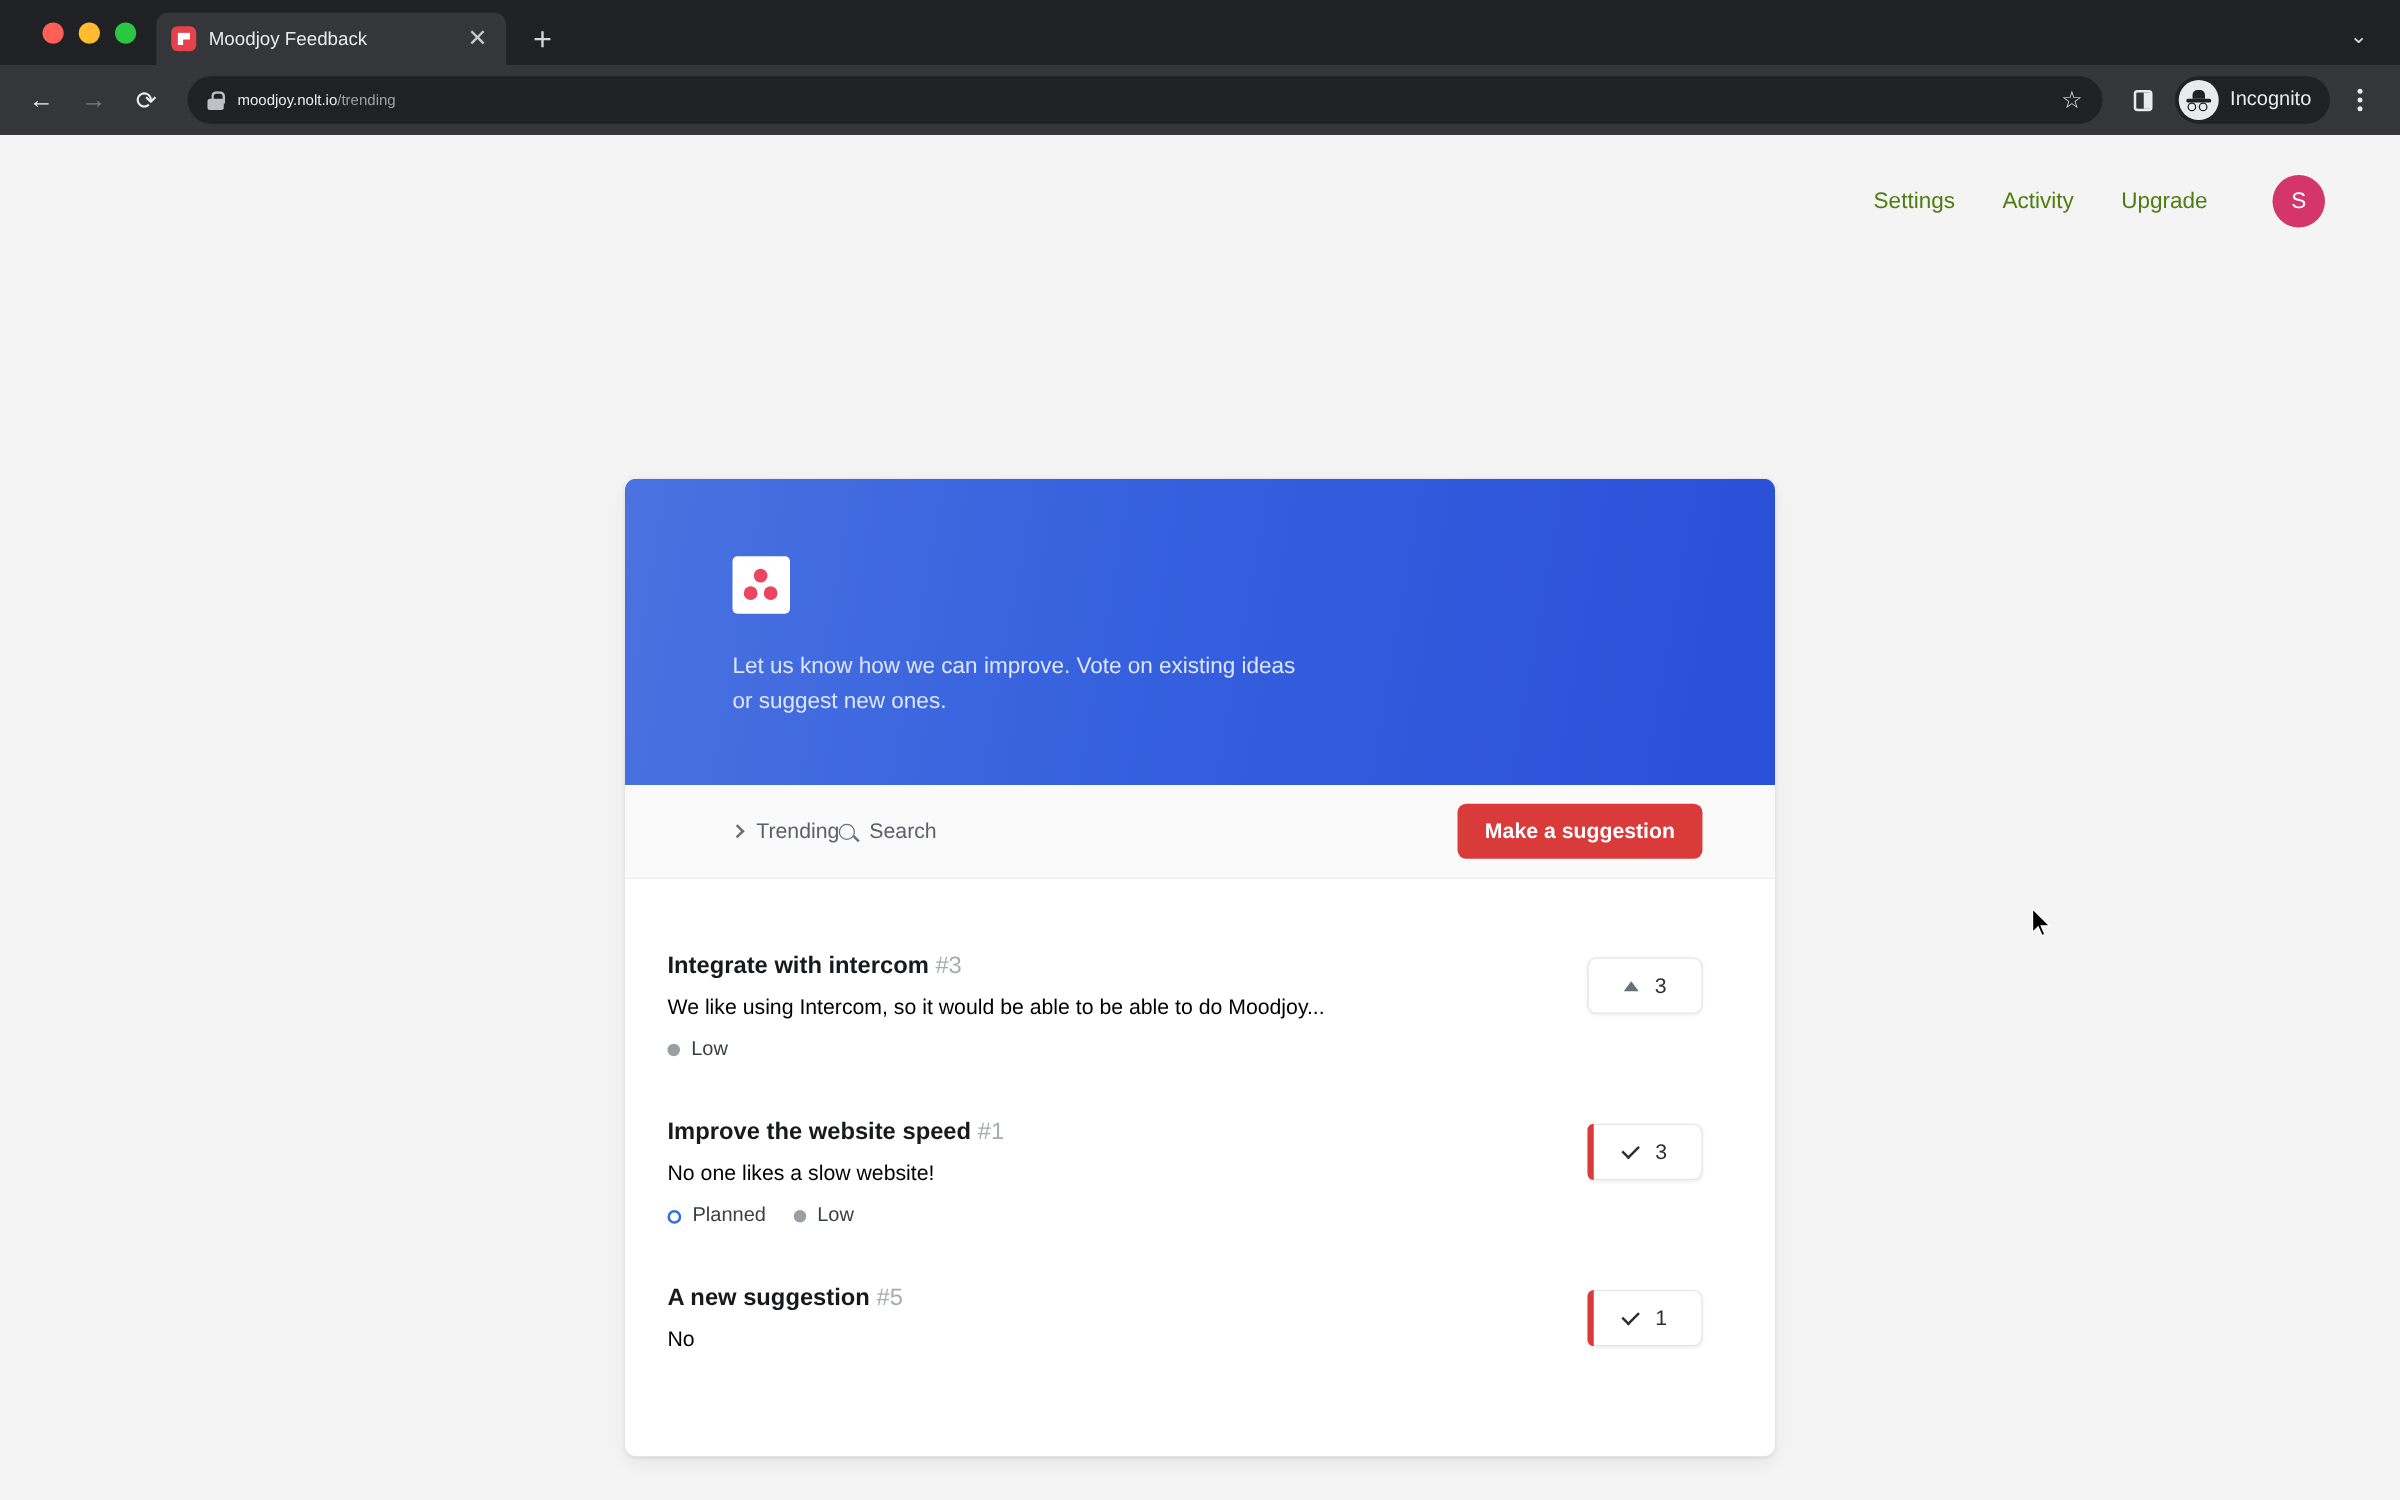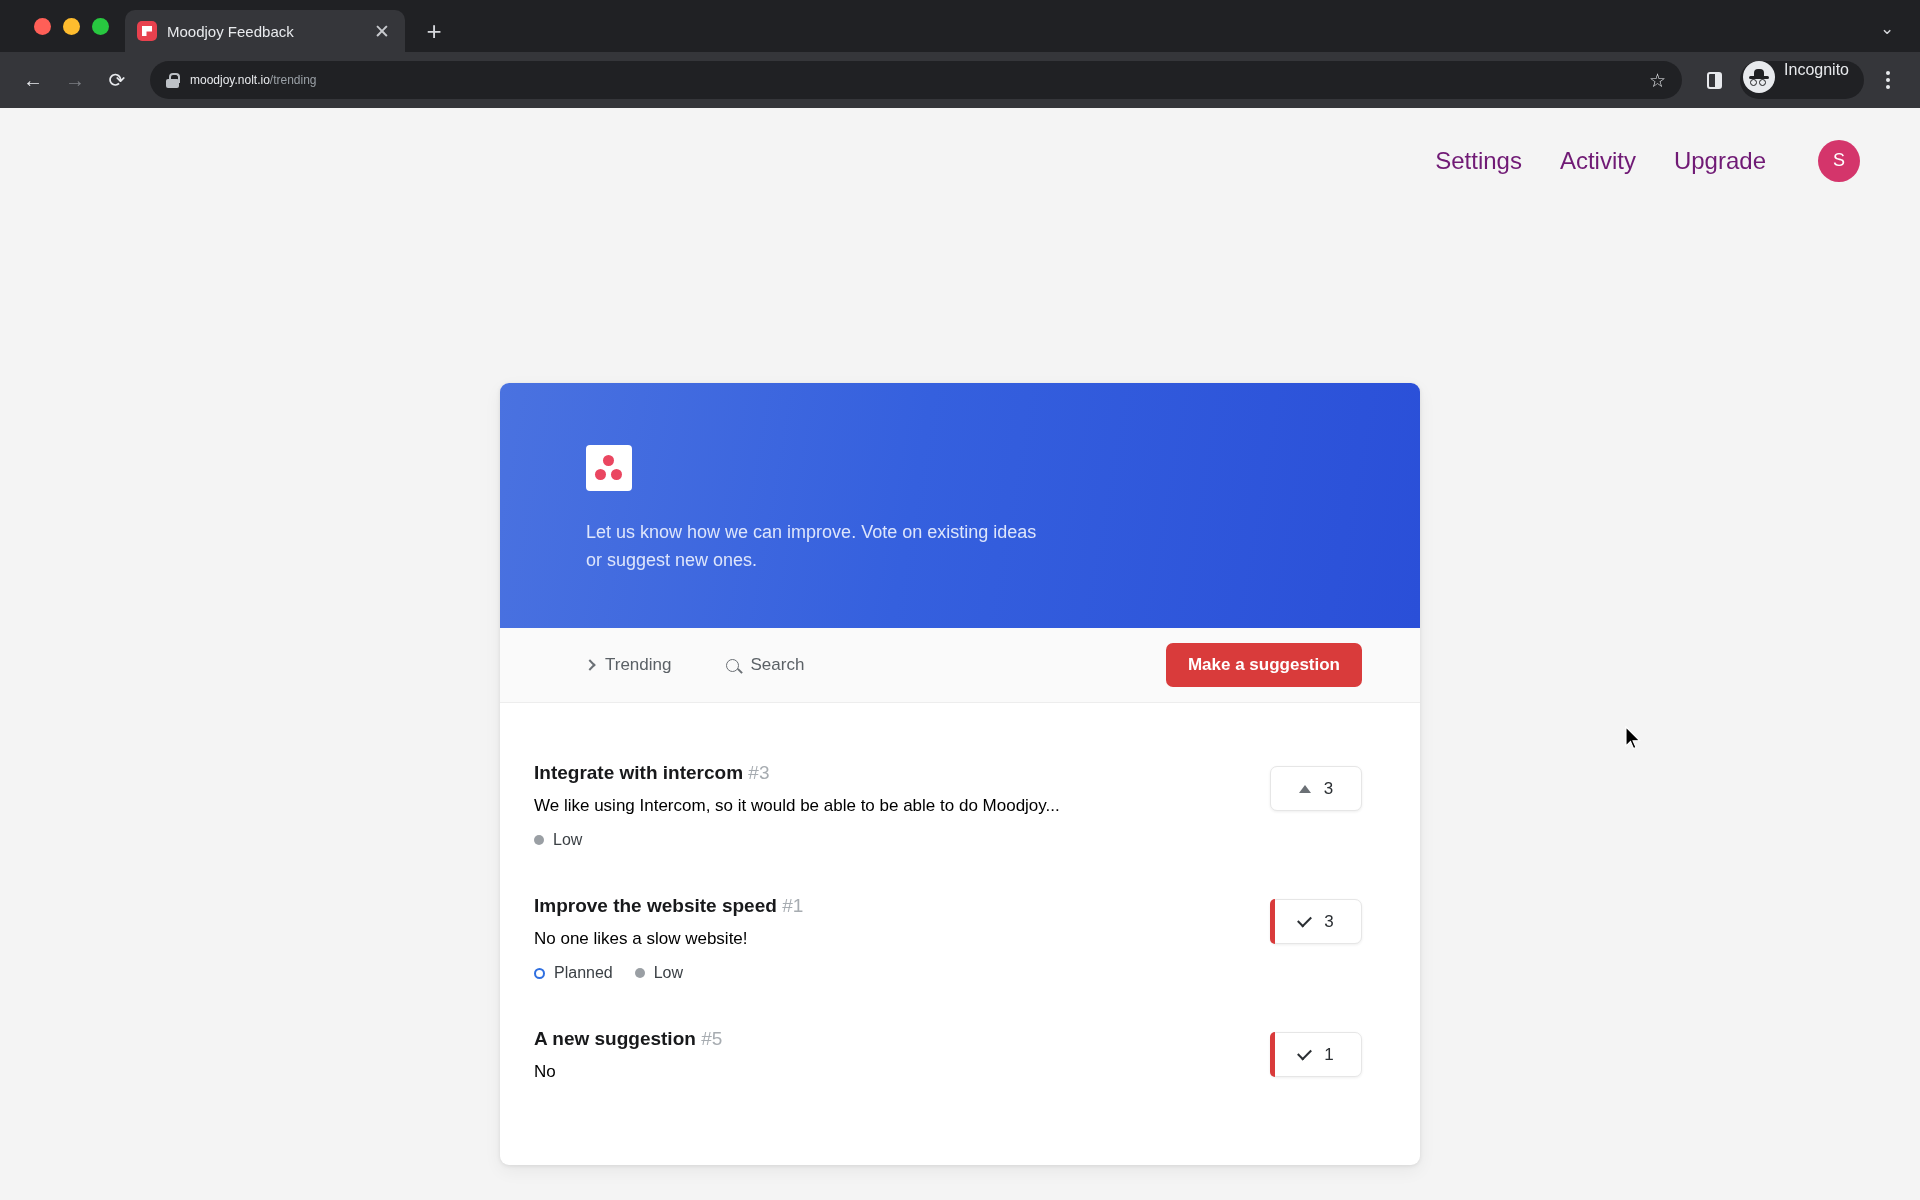--- a/index.html
+++ b/index.html
@@ -84,21 +84,21 @@
   .omni-right { margin-left:auto; display:flex; align-items:center; gap:8px; }
   .star-icon { color:#e8eaed; font-size:19px; }
   .tool-icon {
     width:36px; height:36px; display:flex; align-items:center;
     justify-content:center; color:#e8eaed; font-size:18px; flex:none;
   }
   .panel-glyph { width:15px; height:17px; border:2px solid #e8eaed; border-radius:3px; position:relative; }
   .panel-glyph::after { content:''; position:absolute; right:0; top:0; bottom:0; width:5px; background:#e8eaed; }
   .incognito-chip {
     height:38px; background:#202124; border-radius:19px; display:flex;
-    gap:9px; padding:0 15px 0 3px; margin-left:4px;
+    align-items:center; gap:9px; padding:0 15px 0 3px; margin-left:4px;
   }
   .incog-avatar {
     width:32px; height:32px; border-radius:50%; background:#e8eaed;
     display:flex; align-items:center; justify-content:center; flex:none;
   }
   .incog-hat { position:relative; width:20px; height:18px; }
   .incog-hat::before {
     content:''; position:absolute; top:1px; left:5px; width:10px; height:7px;
     background:#202124; border-radius:4px 4px 0 0;
   }
@@ -117,21 +117,21 @@
 
   
   .viewport {
     height:1092px; background:#f4f4f4; position:relative; overflow:hidden;
   }
 
   .pagenav {
     height:105px; display:flex; align-items:center; justify-content:flex-end;
     padding-right:60px; gap:38px;
   }
-  .nav-link { font-size:24px; color:#701a75; white-space:nowrap; }
+  .nav-link { font-size:18px; color:#4d7c0f; white-space:nowrap; }
   .user-avatar {
     width:42px; height:42px; border-radius:50%; background:#d4356b;
     color:#fff; font-size:18px; display:flex; align-items:center;
     justify-content:center; margin-left:14px; flex:none;
   }
 
   .card {
     position:absolute; left:500px; top:275px; width:920px;
     background:#fff; border-radius:9px;
     box-shadow:0 1px 4px rgba(0,0,0,.09), 0 6px 18px rgba(0,0,0,.055);
@@ -151,21 +151,21 @@
   .brand-logo i:nth-child(3) { top:24px; left:25px; }
   .banner-text {
     margin-top:28px; color:#dde5fb; font-size:18px; line-height:1.53; max-width:470px;
   }
 
   .cardbar {
     height:75px; background:#fafafa; border-bottom:1px solid #ededed;
     display:flex; align-items:center; padding:0 58px 0 86px;
   }
   .bar-item { display:flex; align-items:center; gap:11px; color:#5b6166; font-size:17px; }
-  .bar-item.first { margin-right:55px; }
+  .bar-item.first { }
   .chevron-right {
     width:8px; height:8px; border-right:2px solid #6b7075;
     border-bottom:2px solid #6b7075; transform:rotate(-45deg); display:block; flex:none;
   }
   .mag {
     width:13px; height:13px; border:1.9px solid #6b7075; border-radius:50%;
     position:relative; display:block; flex:none;
   }
   .mag::after {
     content:''; position:absolute; width:6px; height:1.9px; background:#6b7075;

